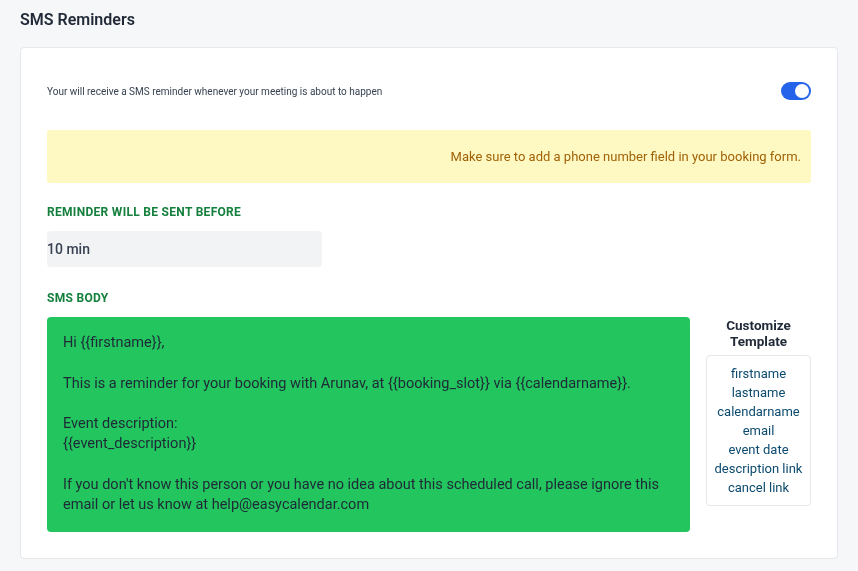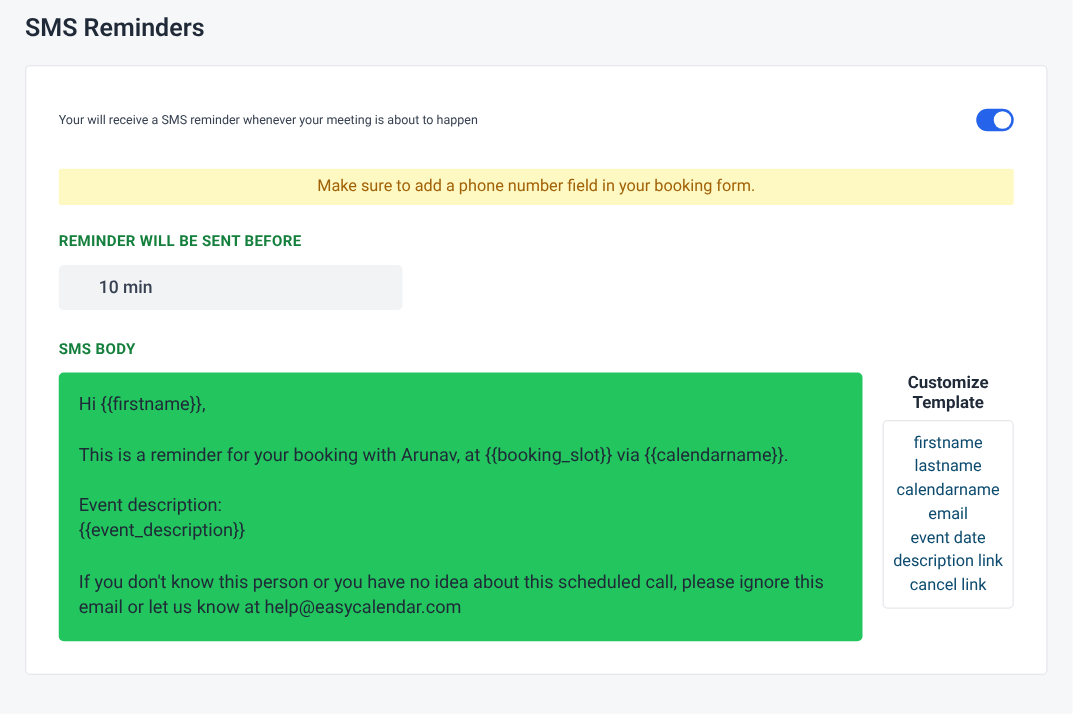--- a/index.html
+++ b/index.html
@@ -6,21 +6,21 @@
     body {
       font-family: -apple-system, BlinkMacSystemFont, "Segoe UI", Roboto, Helvetica, Arial, sans-serif;
       background: #f6f7f8;
       color: #1f2937;
       font-size: 14px;
       width: 858px;
       height: 571px;
       padding: 10px 20px 20px 20px;
     }
     .page-title {
-      font-size: 20px;
+      font-size: 16px;
       font-weight: 600;
       color: #1f2937;
       margin-bottom: 18px;
     }
     .card {
       background: #fff;
       border: 1px solid #e5e7eb;
       border-radius: 4px;
       padding: 34px 26px 26px 26px;
     }
@@ -49,39 +49,39 @@
       right: 2px;
       width: 14px;
       height: 14px;
       background: #fff;
       border-radius: 50%;
     }
     .alert {
       background: #fef9c3;
       color: #a16207;
       font-size: 13px;
-      text-align: center;
-      padding: 7px 10px;
+      text-align: right;
+      padding: 19px 10px;
       border-radius: 2px;
       margin-bottom: 22px;
     }
     .label-upper {
       font-size: 12px;
       font-weight: 700;
       letter-spacing: 0.3px;
       color: #15803d;
       text-transform: uppercase;
       margin-bottom: 12px;
     }
     .select-box {
       background: #f1f3f5;
       color: #374151;
       font-size: 14px;
       font-weight: 500;
-      padding: 10px 32px;
+      padding: 10px 0;
       border-radius: 4px;
       width: 275px;
       margin-bottom: 24px;
       cursor: pointer;
     }
     .body-row {
       display: flex;
       gap: 16px;
       align-items: flex-start;
     }

